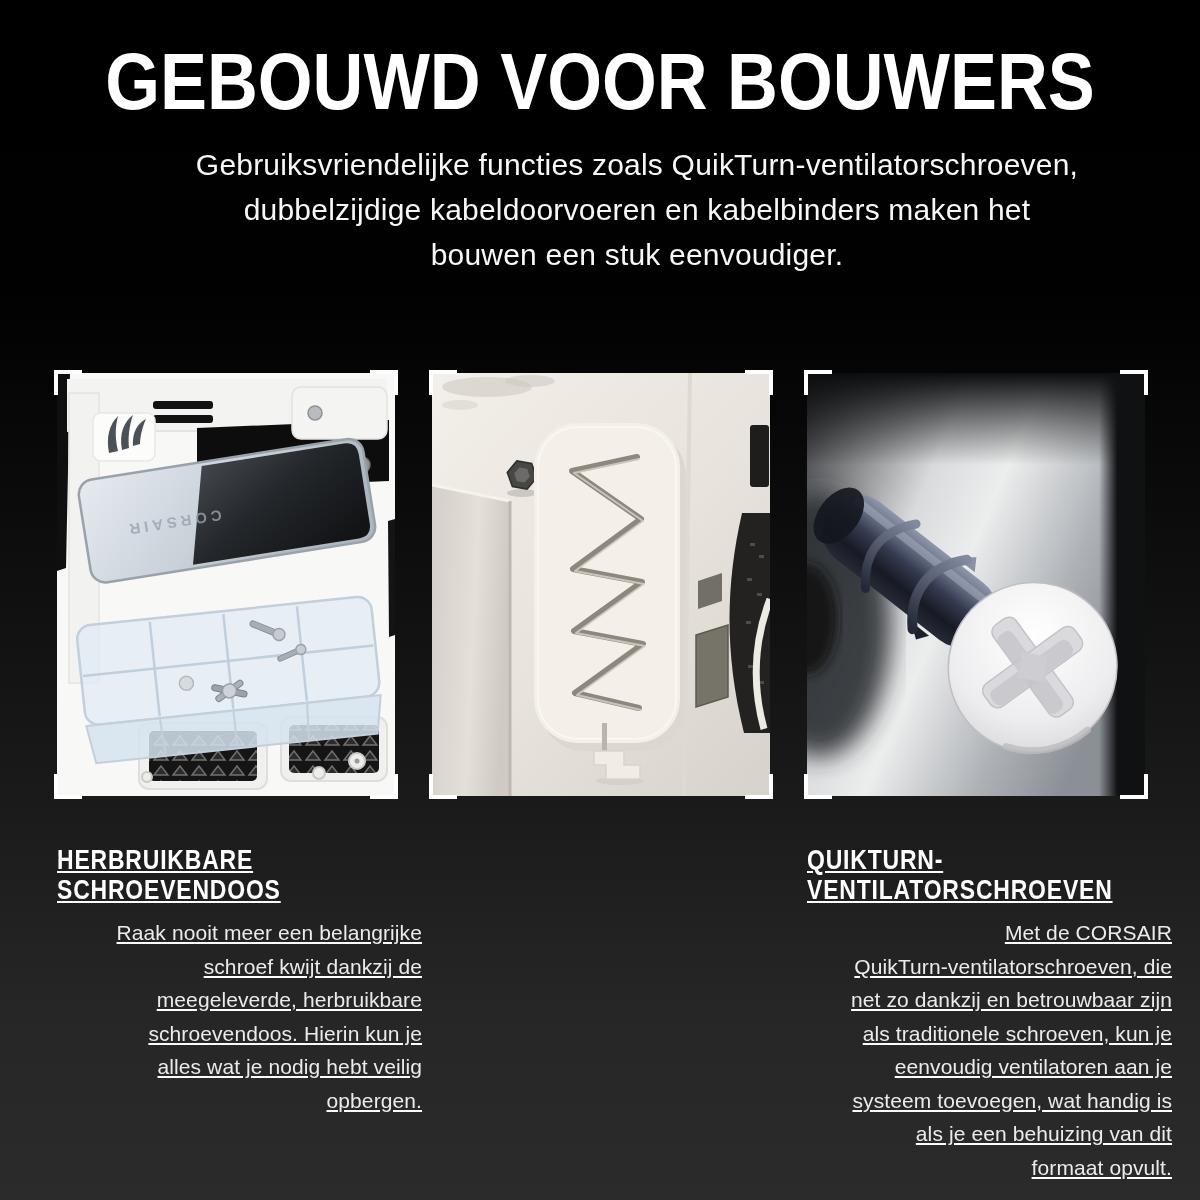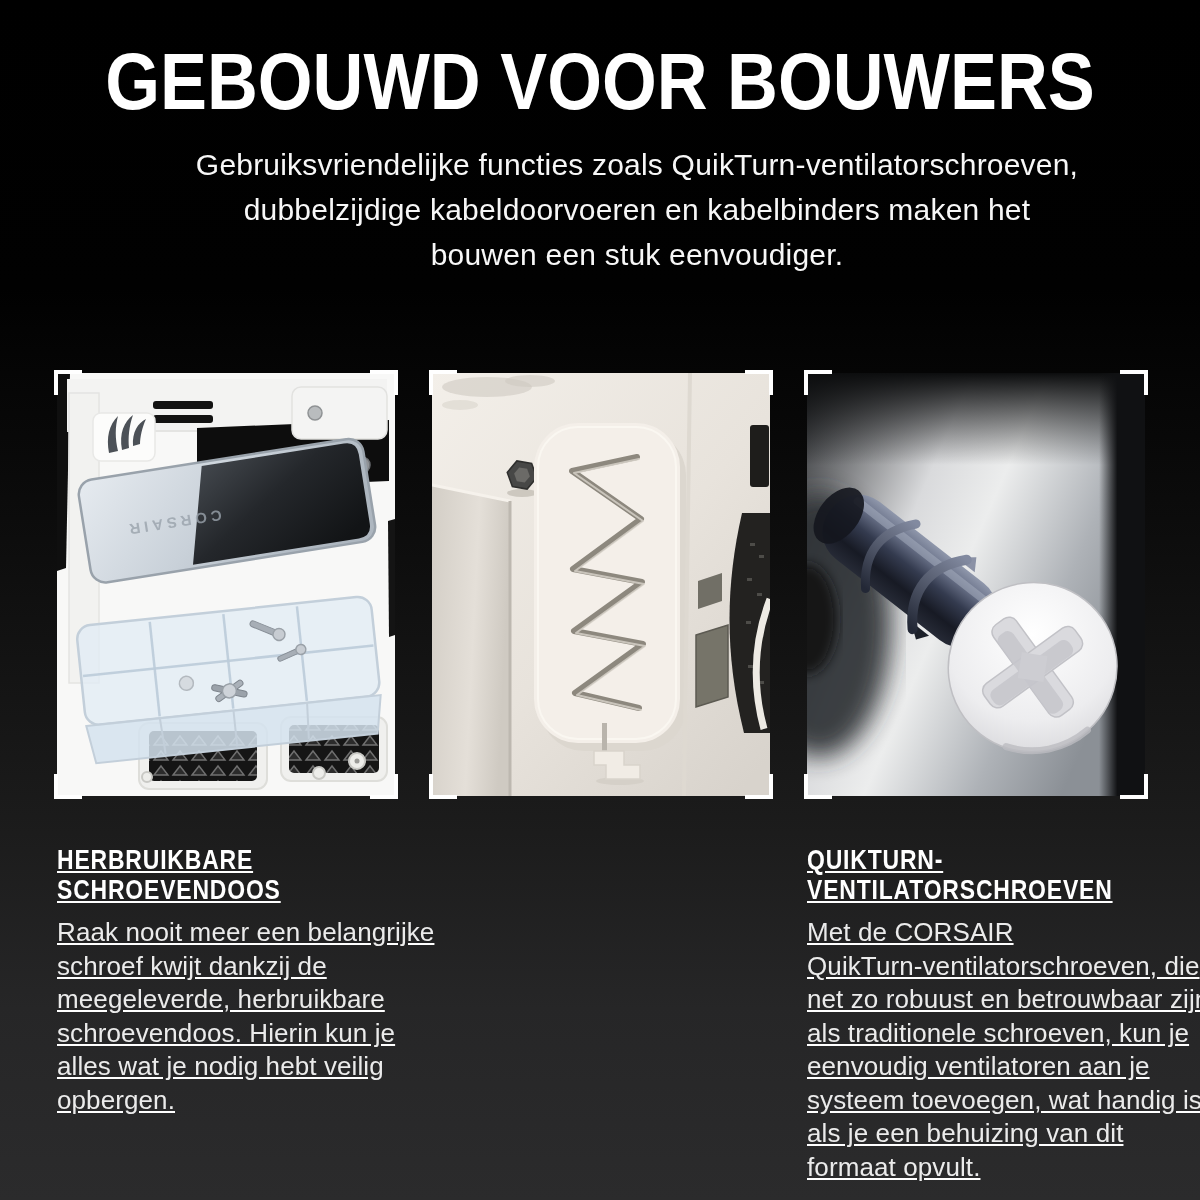--- a/index.html
+++ b/index.html
@@ -28,22 +28,22 @@
   .corner.tr{top:-3px;right:-3px;border-top:4px solid #fff;border-right:4px solid #fff;}
   .corner.bl{bottom:-3px;left:-3px;border-bottom:4px solid #fff;border-left:4px solid #fff;}
   .corner.br{bottom:-3px;right:-3px;border-bottom:4px solid #fff;border-right:4px solid #fff;}
   .col{position:absolute;top:845px;width:365px;text-decoration:underline;}
   .col-1{left:57px;} .col-2{left:432px;} .col-3{left:807px;}
   .col h3{
     margin:0;font-size:28px;line-height:30px;font-weight:700;color:#fff;
     letter-spacing:1px;white-space:pre;transform:scaleX(0.82);transform-origin:left top;
   }
   .col p{
-    margin:11px 0 0 0;font-size:26px;line-height:33.5px;font-weight:400;
-    color:#ebebeb;white-space:pre;letter-spacing:0.1px;
+    margin:11px 0 0 0;font-size:21px;line-height:33.5px;font-weight:400;
+    color:#ebebeb;white-space:pre;letter-spacing:0.1px;text-align:right;
   }
 </style>
 </head>
 <body>
 
 <div id="page">
 
   <h1 class="title">GEBOUWD VOOR BOUWERS</h1>
   <p class="subtitle">Gebruiksvriendelijke functies zoals QuikTurn-ventilatorschroeven,
 dubbelzijdige kabeldoorvoeren en kabelbinders maken het
@@ -271,21 +271,21 @@
 alles wat je nodig hebt veilig
 opbergen.</p>
   </section>
 
 
   <section class="col col-3">
     <h3>QUIKTURN-
 VENTILATORSCHROEVEN</h3>
     <p>Met de CORSAIR
 QuikTurn-ventilatorschroeven, die
-net zo robuust en betrouwbaar zijn
+net zo dankzij en betrouwbaar zijn
 als traditionele schroeven, kun je
 eenvoudig ventilatoren aan je
 systeem toevoegen, wat handig is
 als je een behuizing van dit
 formaat opvult.</p>
   </section>
 
 </div>
 
 </body></html>

